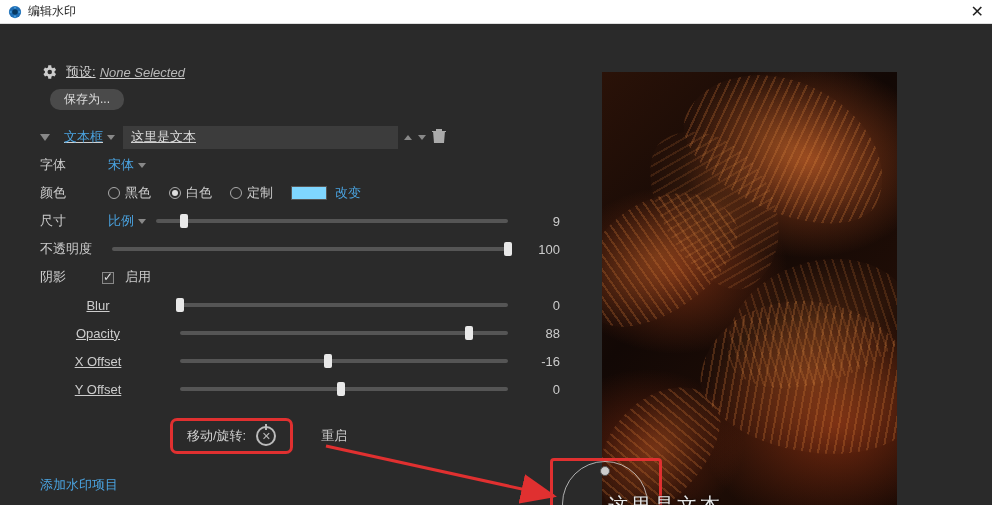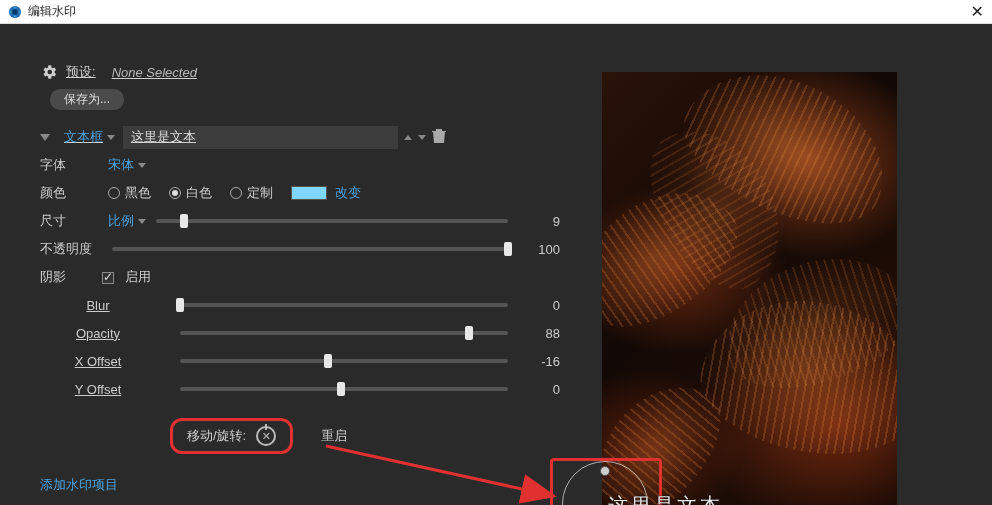--- a/index.html
+++ b/index.html
@@ -21,21 +21,21 @@
   }
   .left-panel {
     position: absolute; left: 0; top: 0; width: 600px; padding: 35px 40px 0 40px;
   }
   .row { display: flex; align-items: center; min-height: 26px; text-decoration: underline; }
   .gear {
     width: 18px; height: 18px; display: inline-flex; align-items: center; justify-content: center;
   }
   .gear svg { fill: #ccc; }
   .preset-label { margin-left: 8px; color: #ccc; }
-  .preset-value { margin-left: 16px; font-style: italic; color: #b8b8b8; }
+  .preset-value { margin-left: 4px; font-style: italic; color: #b8b8b8; }
   .save-btn {
     margin-top: 4px; margin-left: 10px; background: #4a4a4a; border: none;
     color: #ddd; padding: 2px 14px; border-radius: 10px; font-size: 12px; cursor: pointer;
   }
   .section { margin-top: 14px; }
   .tri { width: 0; height: 0; display: inline-block; }
   .tri-down { border-left: 5px solid transparent; border-right: 5px solid transparent; border-top: 7px solid #888; }
   .tri-down-s { border-left: 4px solid transparent; border-right: 4px solid transparent; border-top: 5px solid #888; }
   .tri-up-s { border-left: 4px solid transparent; border-right: 4px solid transparent; border-bottom: 5px solid #888; }
   .link { color: #4aa3e0; }
@@ -76,21 +76,21 @@
   .slider-track {
     flex: 1; height: 4px; background: #555; border-radius: 2px; position: relative;
   }
   .slider-thumb {
     position: absolute; top: -5px; width: 8px; height: 14px; background: #e8e8e8;
     border-radius: 2px; transform: translateX(-50%);
   }
   .slider-val { width: 42px; text-align: right; color: #ccc; margin-left: 10px; }
   .move-row { margin-top: 16px; display: flex; align-items: center; }
   .move-box {
-    border: 3px solid #e03030; border-radius: 12px; padding: 5px 14px 5px 14px;
+    border: 3px solid #e03030; border-radius: 7px; padding: 5px 14px 5px 14px;
     display: inline-flex; align-items: center; margin-left: 130px;
   }
   .target-icon {
     width: 20px; height: 20px; border: 2px solid #bbb; border-radius: 50%;
     display: inline-flex; align-items: center; justify-content: center; margin-left: 10px;
     font-size: 11px; color: #bbb; position: relative;
   }
   .target-icon::before, .target-icon::after {
     content:""; position:absolute; background:#bbb;
   }

